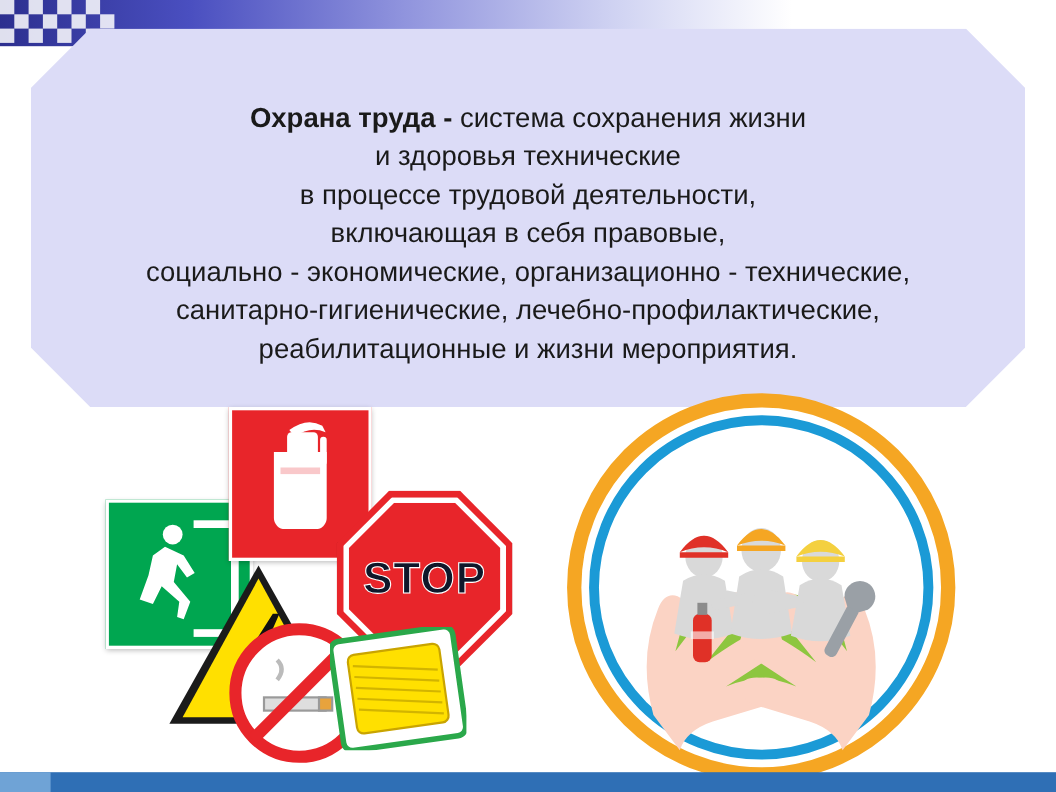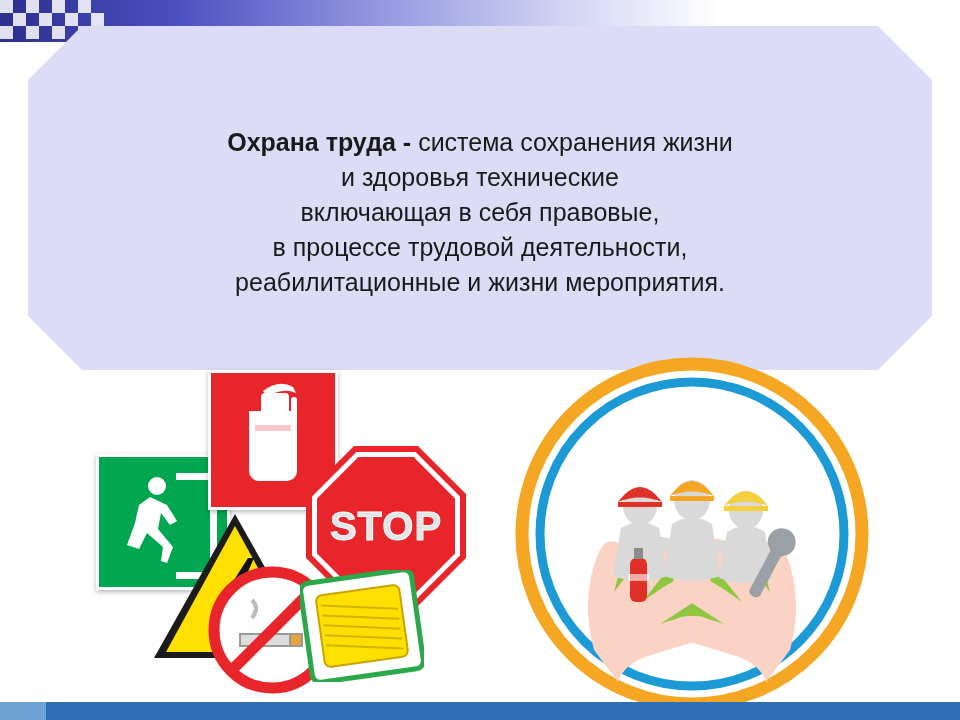--- a/index.html
+++ b/index.html
@@ -122,21 +122,21 @@
     clip-path: polygon(30% 0,70% 0,100% 30%,100% 70%,70% 100%,30% 100%,0 70%,0 30%);
     background: #ffffff;
   }
   .stop-face {
     position: absolute; inset: 11px;
     clip-path: polygon(30% 0,70% 0,100% 30%,100% 70%,70% 100%,30% 100%,0 70%,0 30%);
     background: #e8252a;
     display: flex; align-items: center; justify-content: center;
   }
   .stop-text {
-    color: #e5e5e5;
+    color: #0f172a;
     font-weight: bold;
     font-size: 40px;
     letter-spacing: 1px;
     font-family: "Liberation Sans", sans-serif;
     -webkit-text-stroke: 1px #ffffff;
   }
 
   
   .tri-wrap { position: absolute; left: 150px; top: 158px; width: 170px; height: 152px; }
 
@@ -183,22 +183,24 @@
       <i style="left:26px; top:26px; width:13px;height:13px;"></i>
       <i style="left:52px; top:26px; width:13px;height:13px;"></i>
       <i style="left:78px; top:26px; width:13px;height:13px;"></i>
     </div>
   </div>
 
   <div class="panel"></div>
   <div class="panel-text">
     <div class="line"><span class="bold">Охрана труда - </span><span>система сохранения жизни</span></div>
     <div class="line">и здоровья технические</div>
+    <div class="line">в процессе трудовой деятельности,</div>
     <div class="line">включающая в себя правовые,</div>
-    <div class="line">в процессе трудовой деятельности,</div>
+    <div class="line">социально - экономические, организационно - технические,</div>
+    <div class="line">санитарно-гигиенические, лечебно-профилактические,</div>
     <div class="line">реабилитационные и жизни мероприятия.</div>
   </div>
 
   <div class="art">
 
     <div class="exit-sign">
       <div class="exit-door"></div>
       <svg class="runner" width="72" height="96" viewBox="0 0 72 96">
         <circle cx="40" cy="11" r="9" fill="#fff"></circle>
         <path d="M33 22 L50 30 L60 46 L53 50 L44 38 L41 54 L56 72 L50 88 L44 86 L46 72 L30 58 L22 74 L10 70 L18 48 L22 30 Z" fill="#fff"></path>

